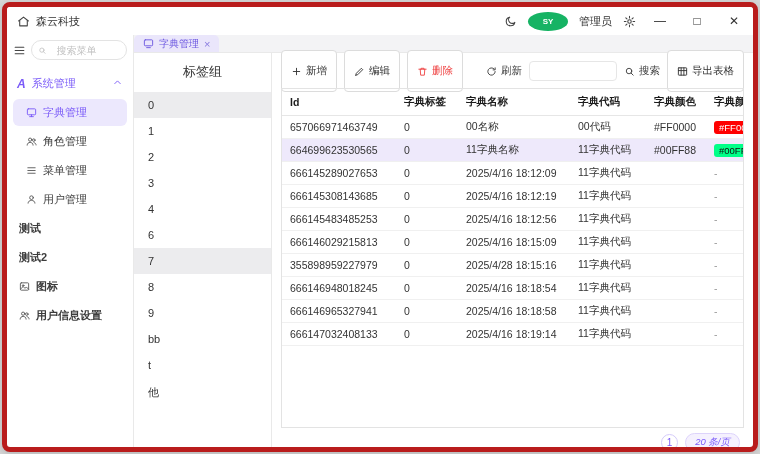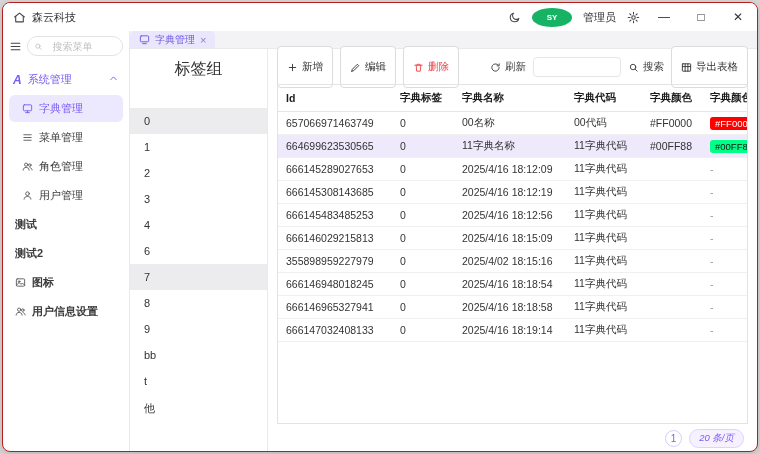--- a/index.html
+++ b/index.html
@@ -1,17 +1,17 @@
 <!DOCTYPE html>
 <html><head>
 <meta charset="utf-8">
 <style>
   * { margin:0; padding:0; box-sizing:border-box; }
   html,body { width:760px; height:454px; background:#d8d8d8; font-family:"Liberation Sans","DejaVu Sans",sans-serif; }
-  .window { position:relative; width:756px; height:450px; margin:2px; background:#fff; border:1px solid #b91c1c;
+  .window { position:relative; width:756px; height:450px; margin:2px; background:#fff; border:5px solid #b91c1c;
             border-radius:8px; overflow:hidden; font-size:11px; color:#303133; box-shadow:0 2px 10px rgba(0,0,0,.18); }
 
   
   .titlebar { height:28px; display:flex; align-items:center; padding:0 6px 0 10px; background:#fff; }
   .titlebar .title { margin-left:6px; font-size:11px; color:#333; }
   .titlebar .spacer { flex:1; }
   .tb-right { display:flex; align-items:center; gap:11px; }
   .icon-btn { display:flex; align-items:center; justify-content:center; color:#444; }
   .avatar { width:40px; height:19px; border-radius:50%; background:#16b364; color:#fff; font-size:8px; font-weight:700;
             display:flex; align-items:center; justify-content:center; }
@@ -43,21 +43,21 @@
   .right { flex:1; display:flex; flex-direction:column; min-width:0; }
   .tabstrip { height:18px; background:#f3f3f5; border-bottom:1px solid #e9e9e9; display:flex; align-items:stretch; }
   .tab { display:flex; align-items:center; gap:5px; background:#eae6fb; color:#6b56e0; padding:0 9px; font-size:10px;
          border-radius:5px 5px 0 0; }
   .tab-close { color:#8a7ce0; font-size:11px; }
 
   .content { flex:1; display:flex; min-height:0; }
 
   
   .tag-panel { width:138px; border-right:1px solid #e9e9e9; flex-shrink:0; padding-top:2px; }
-  .tag-header { text-align:center; font-size:16px; color:#333; padding:8px 0 28px; }
+  .tag-header { text-align:center; font-size:13px; color:#333; padding:8px 0 11px; }
   .tag-item { padding:7px 0 7px 14px; font-size:11px; color:#333; }
   .tag-item.selected { background:#ececee; }
 
   
   .main { flex:1; display:flex; flex-direction:column; padding:6px 9px 3px; min-width:0; }
   .toolbar { display:flex; align-items:center; gap:7px; height:24px; margin-bottom:5px; }
   .btn { display:flex; align-items:center; gap:4px; border:1px solid #dcdcdc; border-radius:4px; background:#fff;
          padding:13px 9px; font-size:10.5px; color:#333; }
   .btn.danger { color:#ef4444; }
   .btn.danger svg { stroke:#ef4444; }
@@ -153,36 +153,36 @@
               <rect x="3" y="4" width="18" height="13" rx="2"></rect>
               <path d="M8 21h8M12 17v4"></path>
             </svg>
         </span>
         <span>字典管理</span>
       </div>
 
       <div class="nav-item">
         <span class="nicon">
           <svg class="ic sm" viewBox="0 0 24 24">
-              <path d="M4 6h16M4 12h16M4 18h16"></path>
-            </svg>
-        </span>
-        <span>菜单管理</span>
-      </div>
-
-      <div class="nav-item">
-        <span class="nicon">
-          <svg class="ic sm" viewBox="0 0 24 24">
               <circle cx="9" cy="8" r="3.5"></circle>
               <path d="M2.5 20c0-4 3-6 6.5-6s6.5 2 6.5 6"></path>
               <circle cx="17" cy="9" r="2.8"></circle>
               <path d="M17.5 14.5c2.6.4 4.5 2.3 4.5 5"></path>
             </svg>
         </span>
         <span>角色管理</span>
+      </div>
+
+      <div class="nav-item">
+        <span class="nicon">
+          <svg class="ic sm" viewBox="0 0 24 24">
+              <path d="M4 6h16M4 12h16M4 18h16"></path>
+            </svg>
+        </span>
+        <span>菜单管理</span>
       </div>
 
       <div class="nav-item">
         <span class="nicon">
           <svg class="ic sm" viewBox="0 0 24 24">
               <circle cx="12" cy="8" r="4"></circle>
               <path d="M4.5 20c0-4 3.5-6 7.5-6s7.5 2 7.5 6"></path>
             </svg>
         </span>
         <span>用户管理</span>
@@ -365,21 +365,21 @@
                     <td>666146029215813</td>
                     <td>0</td>
                     <td>2025/4/16 18:15:09</td>
                     <td>11字典代码</td>
                     <td></td>
                     <td class="dash">-</td>
                   </tr>
                   <tr>
                     <td>355898959227979</td>
                     <td>0</td>
-                    <td>2025/4/02 18:15:16</td>
+                    <td>2025/4/28 18:15:16</td>
                     <td>11字典代码</td>
                     <td></td>
                     <td class="dash">-</td>
                   </tr>
                   <tr>
                     <td>666146948018245</td>
                     <td>0</td>
                     <td>2025/4/16 18:18:54</td>
                     <td>11字典代码</td>
                     <td></td>

